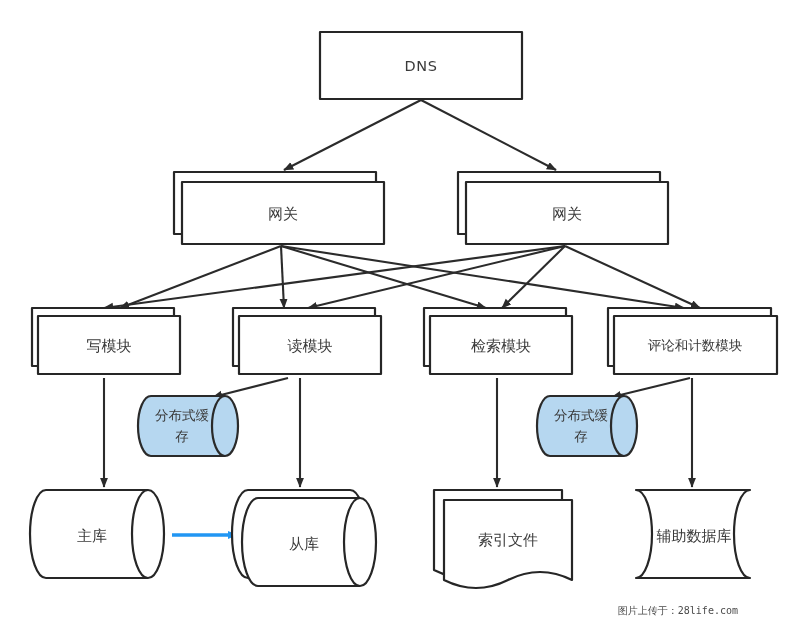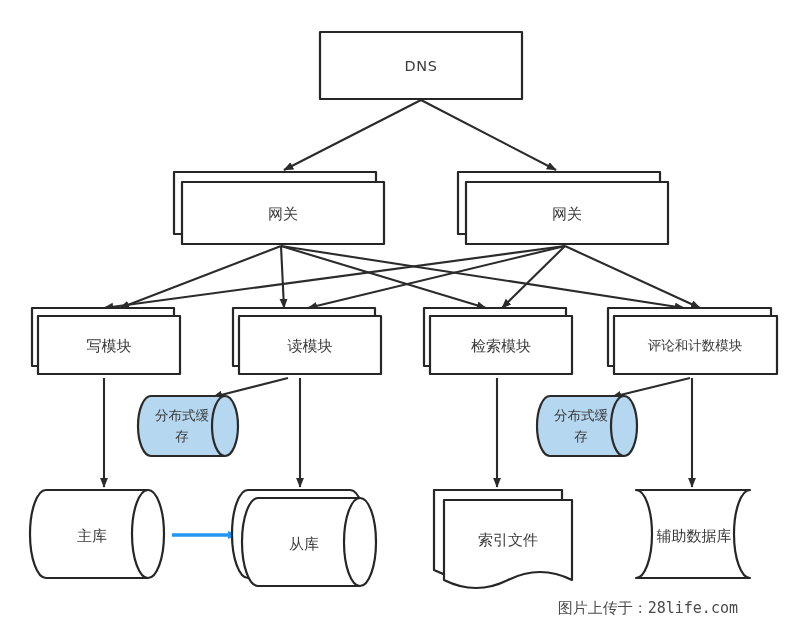--- a/index.html
+++ b/index.html
@@ -77,21 +77,21 @@
     letter-spacing: 0.6px;
   }
   text.node-label.small {
     font-size: 13.5px;
   }
   .watermark {
     position: absolute;
     right: 6px;
     bottom: 4px;
     font-family: "DejaVu Sans Mono", "Liberation Mono", monospace;
-    font-size: 15px;
+    font-size: 10px;
     color: #4a4a4a;
     white-space: nowrap;
   }
 </style>
 </head>
 <body>
 
 <div id="diagram-root">
   <svg class="diagram" viewBox="0 0 800 622" xmlns="http://www.w3.org/2000/svg">
     <defs>

